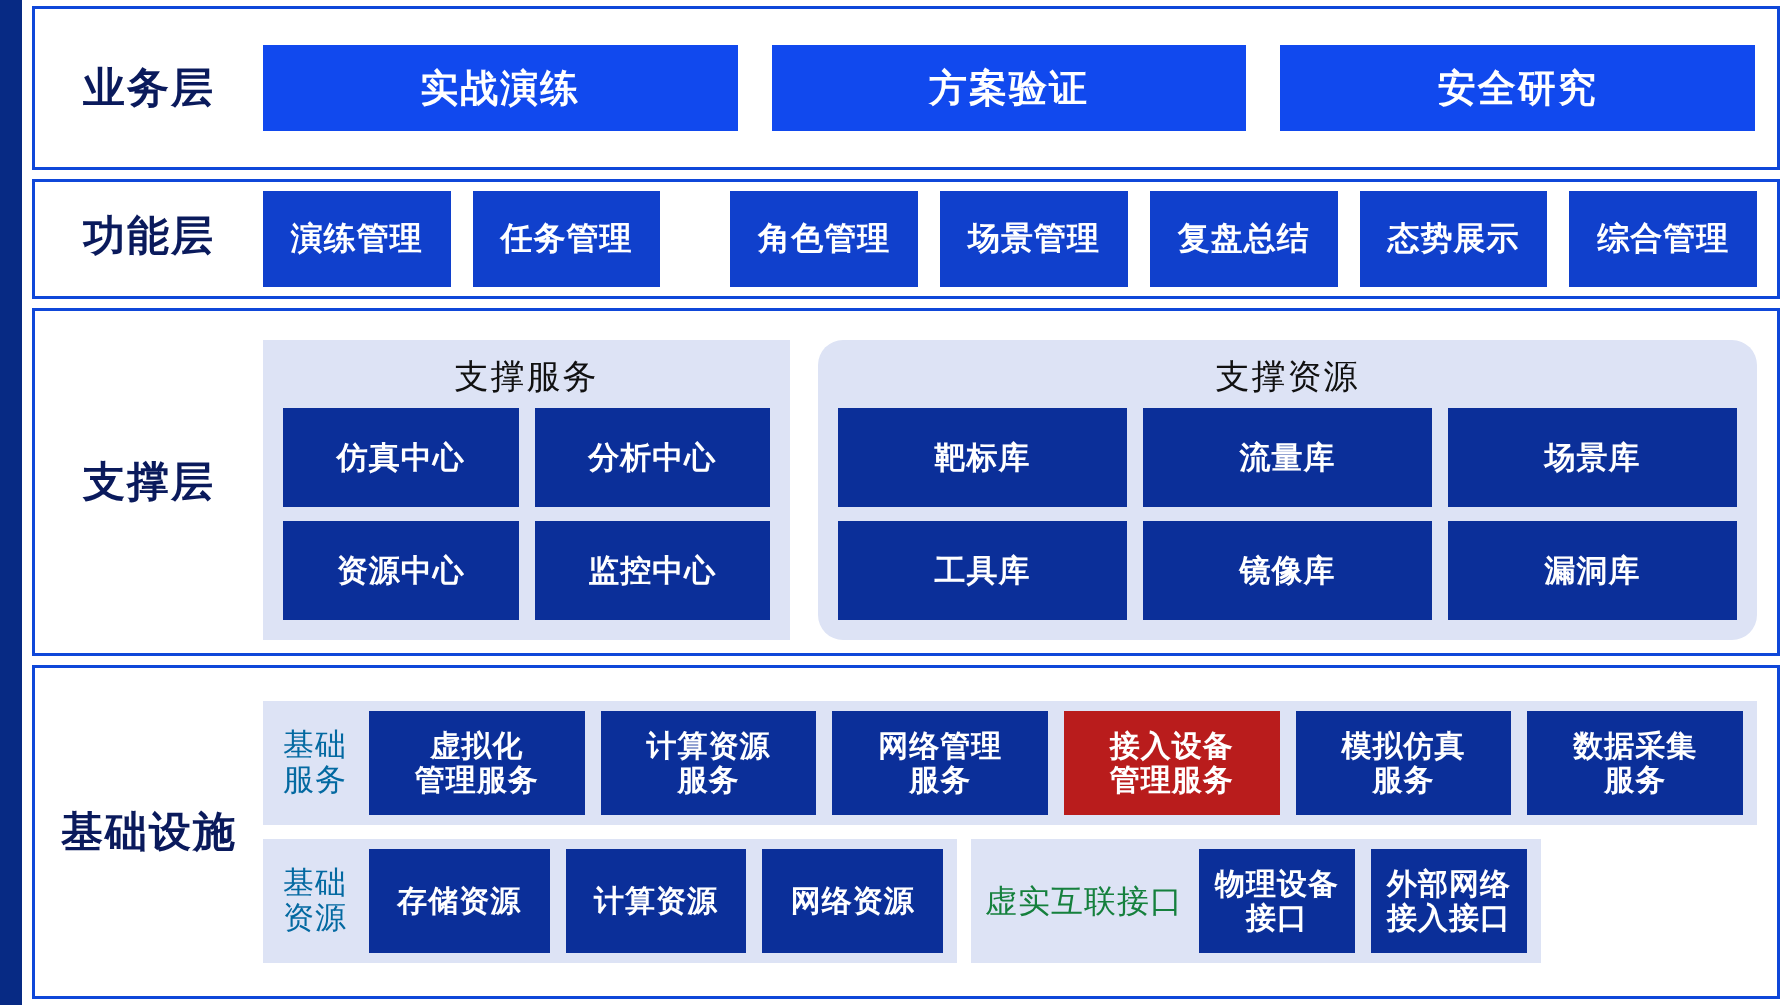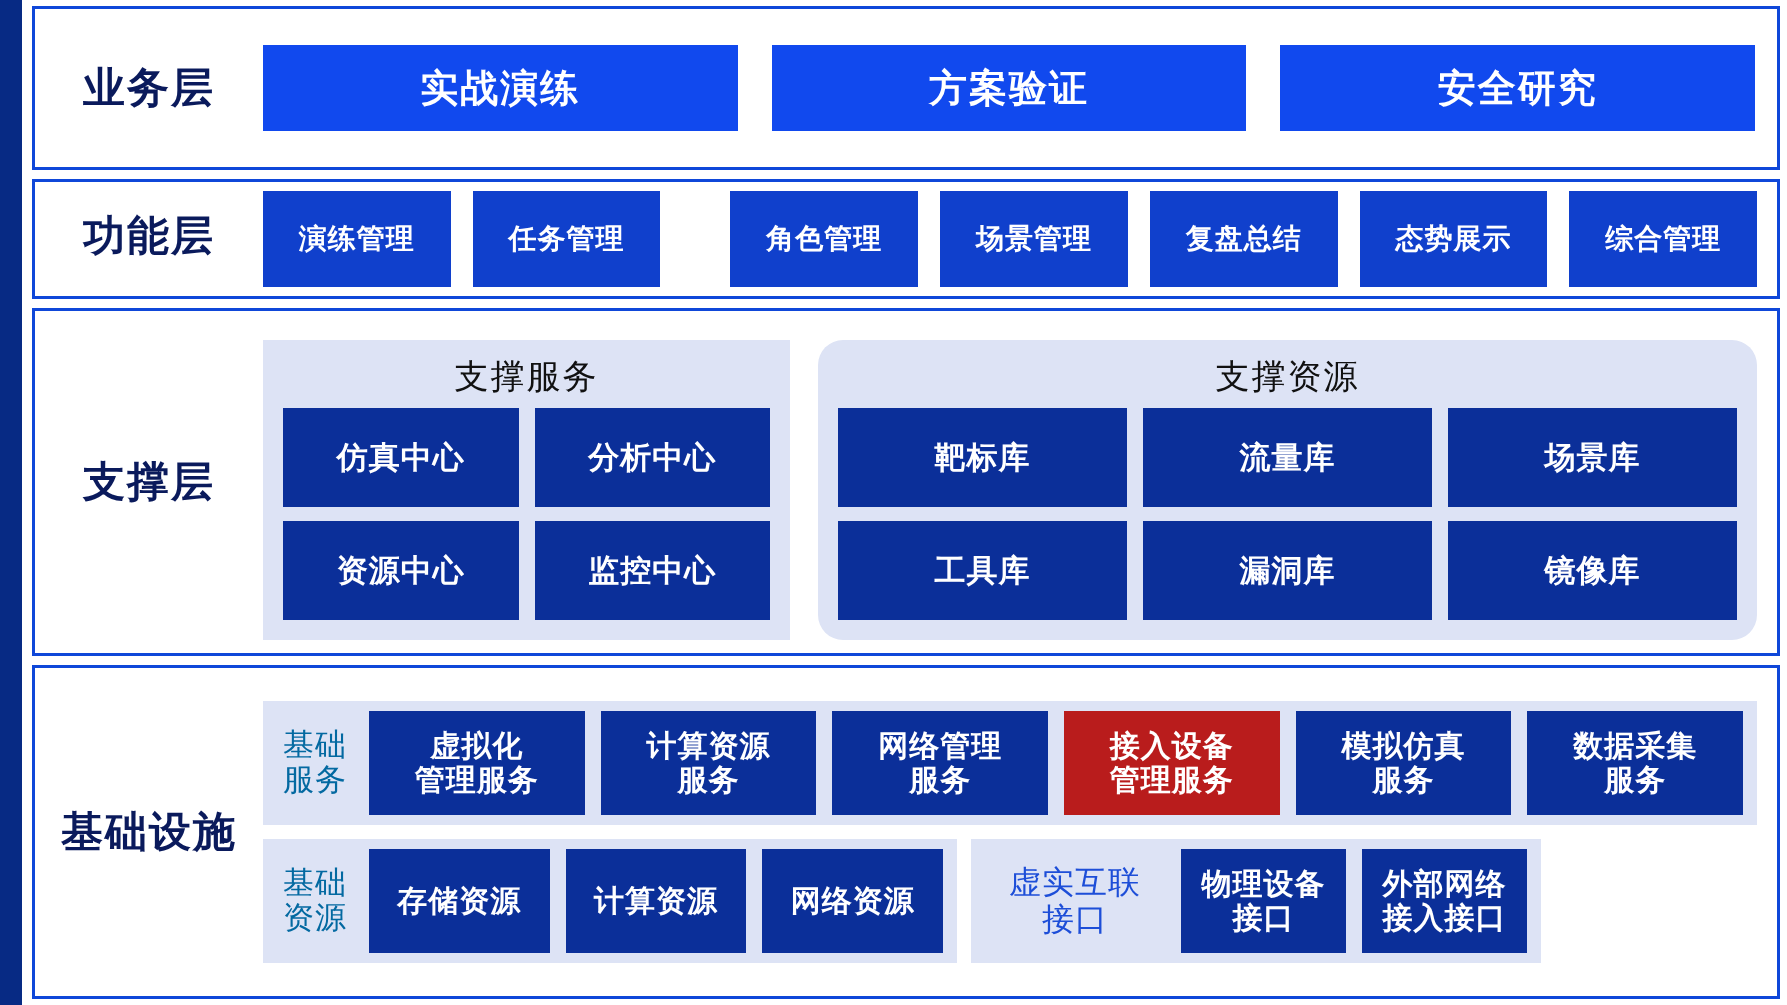--- a/index.html
+++ b/index.html
@@ -106,21 +106,21 @@
     gap: 22px;
     width: 100%;
     padding-right: 20px;
     box-sizing: border-box;
   }
   .fn-box {
     flex: 1 1 0;
     height: 96px;
     background: #1040cc;
     color: #ffffff;
-    font-size: 28px;
+    font-size: 32px;
     font-weight: bold;
     letter-spacing: 1px;
     display: flex;
     align-items: center;
     justify-content: center;
     white-space: nowrap;
   }
 
   
   .sup-row {
@@ -208,25 +208,25 @@
     font-size: 31px;
     color: #0369a1;
     line-height: 1.12;
     letter-spacing: 1px;
     white-space: nowrap;
   }
   .infra-plain-label {
     flex: 0 0 auto;
     min-width: 180px;
     display: flex;
-    flex-direction: column;
+    flex-direction: row;
     align-items: center;
     justify-content: center;
     font-size: 32px;
-    color: #1d4ed8;
+    color: #15803d;
     line-height: 1.15;
     letter-spacing: 1px;
     white-space: nowrap;
   }
   .infra-boxes {
     flex: 1 1 auto;
     display: flex;
     flex-direction: row;
     gap: 16px;
   }
@@ -297,22 +297,22 @@
             </div>
           </div>
 
           <div class="sup-panel sup-panel-resources" style="background: rgb(221, 227, 245);">
             <div class="sup-panel-title">支撑资源</div>
             <div class="sup-grid sup-grid-3">
               <div class="sup-box" style="background: rgb(11, 47, 153);">靶标库</div>
               <div class="sup-box" style="background: rgb(11, 47, 153);">流量库</div>
               <div class="sup-box" style="background: rgb(11, 47, 153);">场景库</div>
               <div class="sup-box" style="background: rgb(11, 47, 153);">工具库</div>
+              <div class="sup-box" style="background: rgb(11, 47, 153);">镜像库</div>
               <div class="sup-box" style="background: rgb(11, 47, 153);">漏洞库</div>
-              <div class="sup-box" style="background: rgb(11, 47, 153);">镜像库</div>
             </div>
           </div>
 
         </div>
       </div>
     </div>
 
     <div class="layer layer-infra" style="border-color: rgb(15, 71, 217);">
       <div class="layer-title">基础设施</div>
       <div class="layer-body infra-body">

